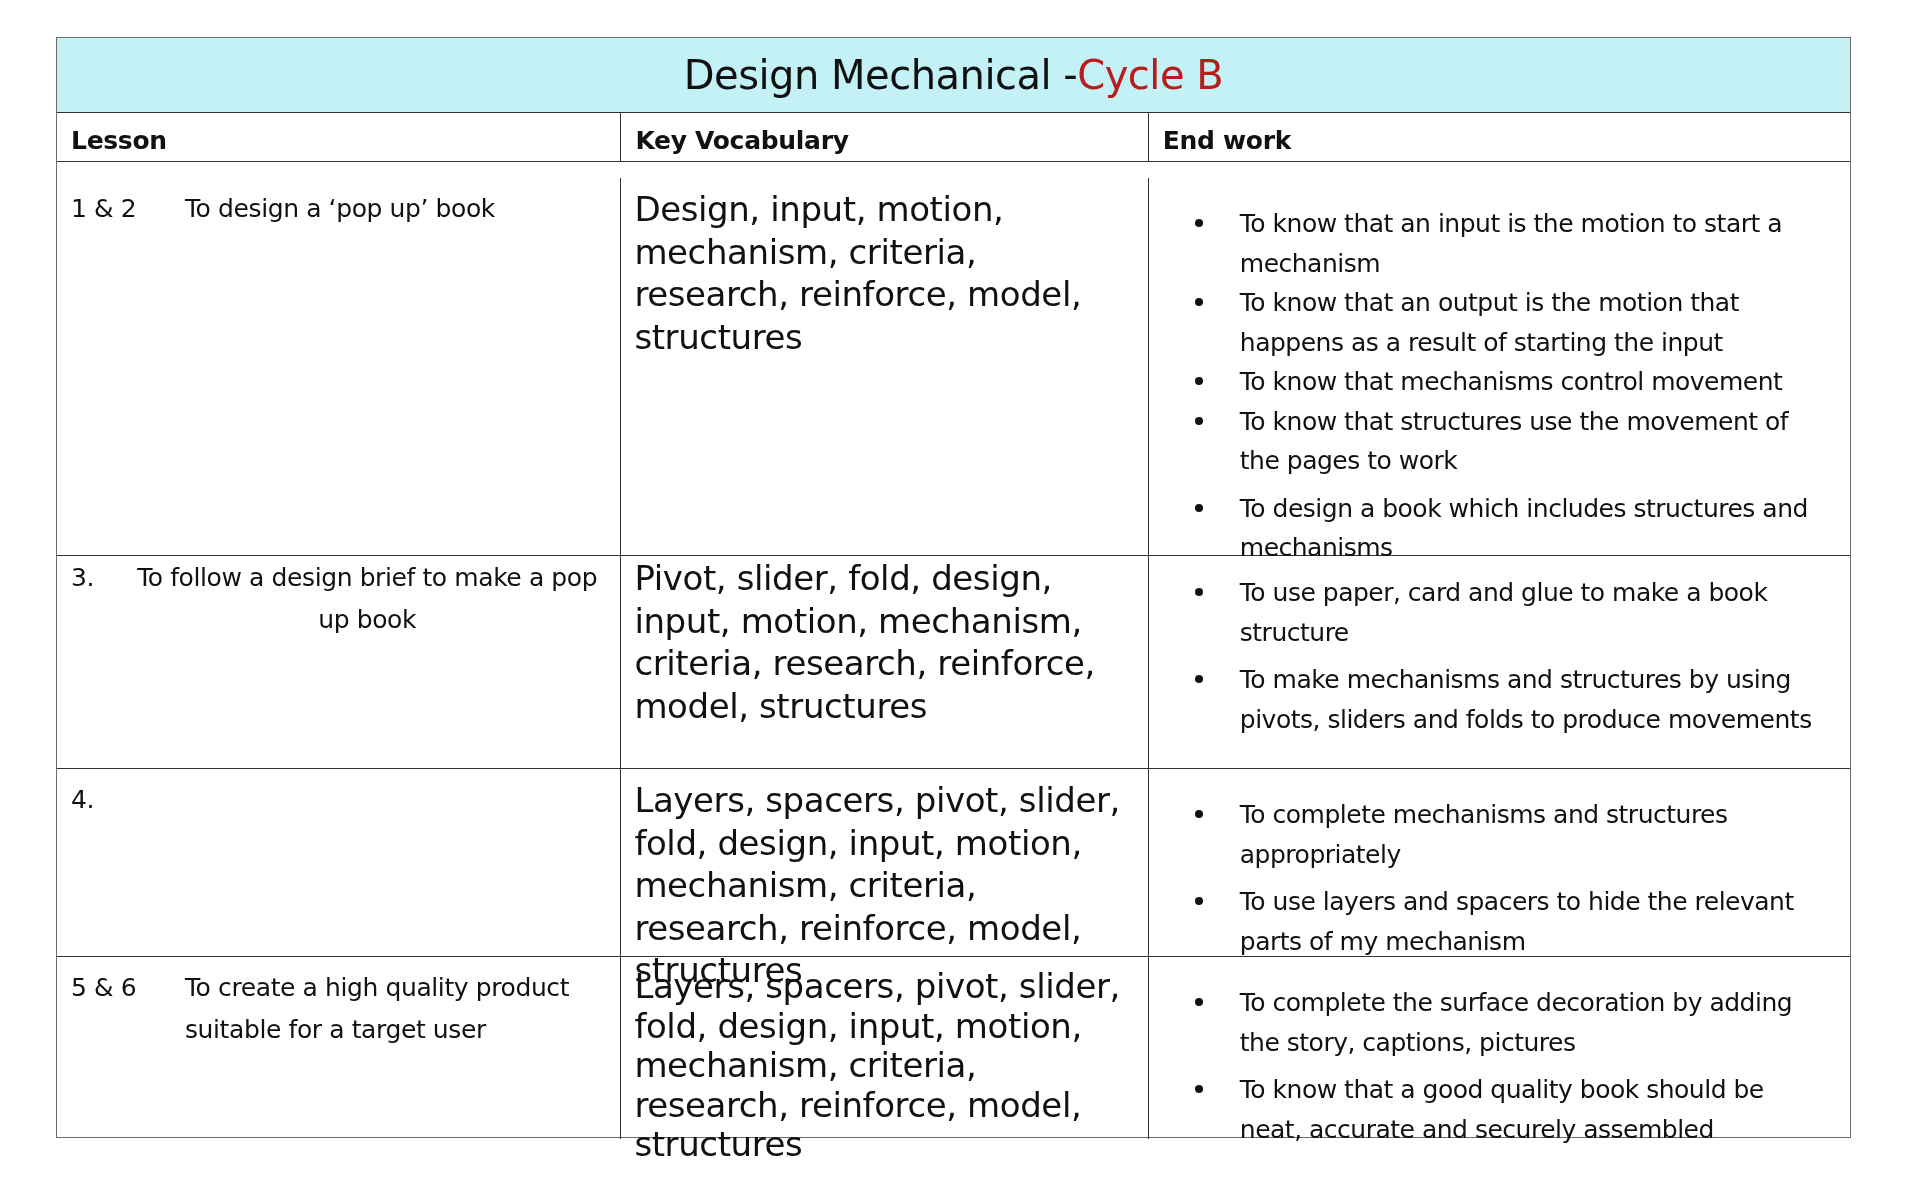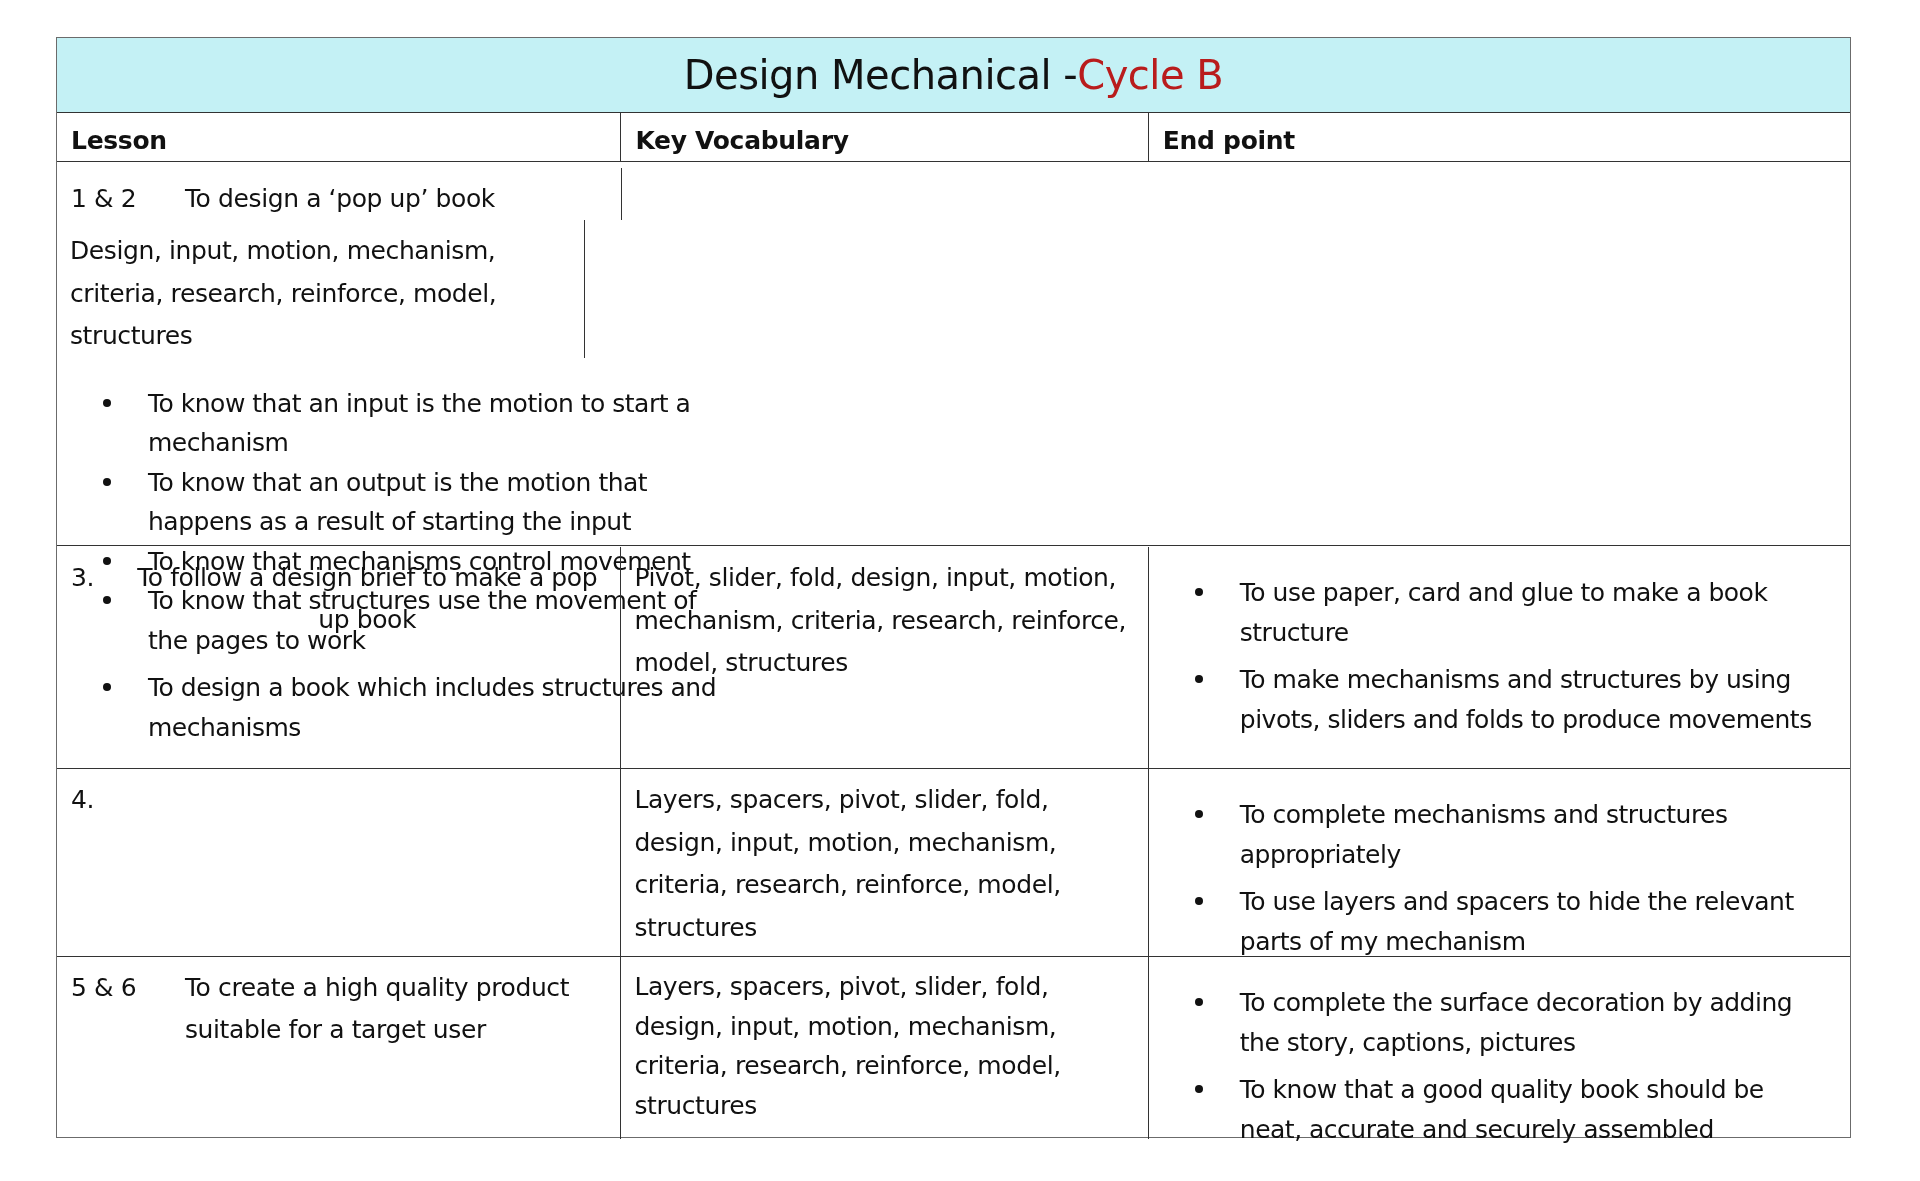--- a/index.html
+++ b/index.html
@@ -17,45 +17,45 @@
   .row:last-child { border-bottom: none; }
   .cell { box-sizing: border-box; height: 100%; border-right: 1.5px solid #333; position: relative; }
   .cell:last-child { border-right: none; }
   .c1 { width: 565px; }
   .c2 { width: 528px; }
   .c3 { width: 702px; }
   .hdr .cell { font-weight: bold; font-size: 25px; padding: 14px 0 0 14px; letter-spacing: -0.3px; }
   .lesson { font-size: 25px; line-height: 42px; padding: 10px 10px 0 14px; letter-spacing: -0.4px; }
   .lesson .num { position: absolute; left: 14px; top: 10px; }
   .lesson .txt { display: block; }
-  .vocab { font-size: 25px; line-height: 42.5px; padding: 10px 10px 0 13px; letter-spacing: -0.4px; }
+  .vocab { font-size: 34px; line-height: 42.5px; padding: 10px 10px 0 13px; letter-spacing: -0.4px; }
   .ends { padding: 10px 8px 0 0; }
   .ends ul { list-style: none; margin: 16px; padding: 0; }
   .ends li { position: relative; padding-left: 75px; font-size: 25px; line-height: 39.5px; letter-spacing: -0.5px; margin-bottom: 0; }
   .ends li.gap { margin-top: 8px; }
   .ends li .bullet { position: absolute; left: 30px; top: 15px; width: 8px; height: 8px; border-radius: 50%; background: #111; }
 </style>
 </head>
 <body>
 
 <div class="sheet">
   <div class="title-band">
     <span>Design Mechanical - </span>
     <span class="accent">Cycle B</span>
   </div>
 
   <div class="grid">
 
     <div class="row hdr" style="top:0;height:50px;">
       <div class="cell c1">Lesson</div>
       <div class="cell c2">Key Vocabulary</div>
-      <div class="cell c3">End point</div>
+      <div class="cell c3">End work</div>
     </div>
 
-    <div class="row" style="top:56px;height:378px;flex-direction:column;">
+    <div class="row" style="top:66px;height:378px;">
       <div class="cell c1 lesson">
         <span class="num">1 &amp; 2</span>
         <span class="txt" style="padding-left:114px;">To design a ‘pop up’ book</span>
       </div>
       <div class="cell c2 vocab">Design, input, motion, mechanism, criteria, research, reinforce, model, structures</div>
       <div class="cell c3 ends">
         <ul>
           <li><span class="bullet"></span><span>To know that an input is the motion to start a mechanism</span></li>
           <li><span class="bullet"></span><span>To know that an output is the motion that happens as a result of starting the input</span></li>
           <li><span class="bullet"></span><span>To know that mechanisms control movement</span></li>

